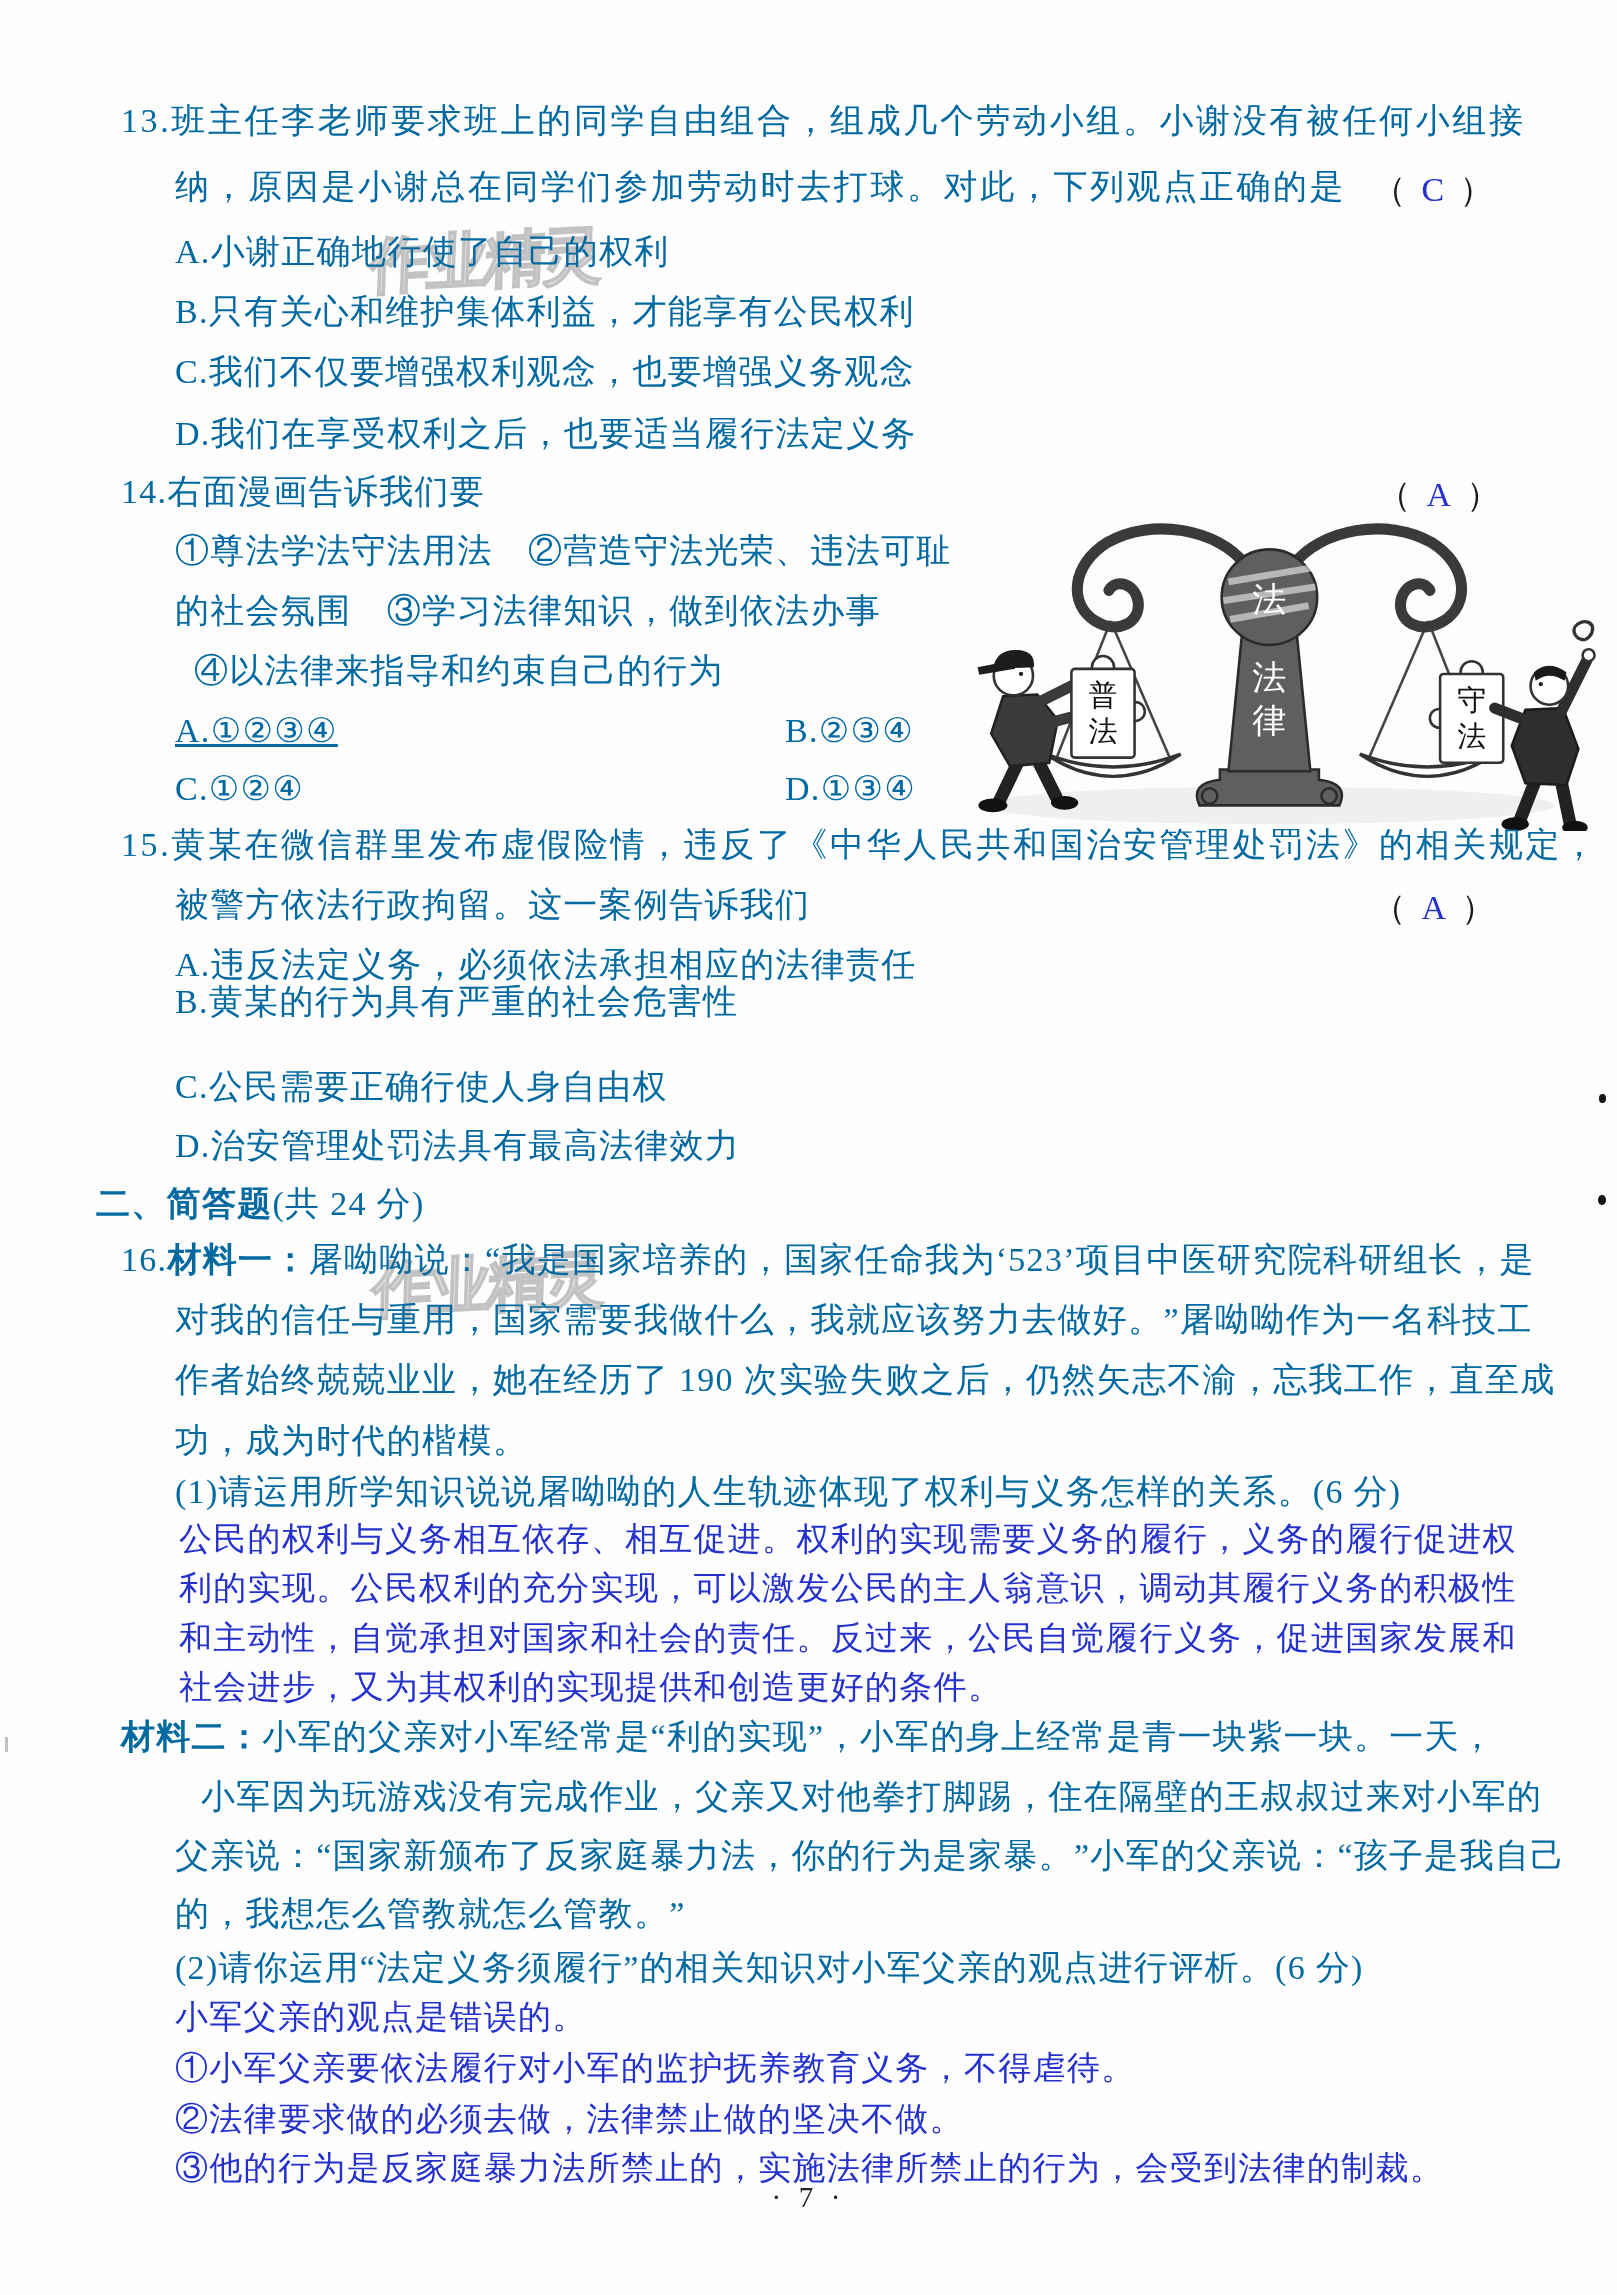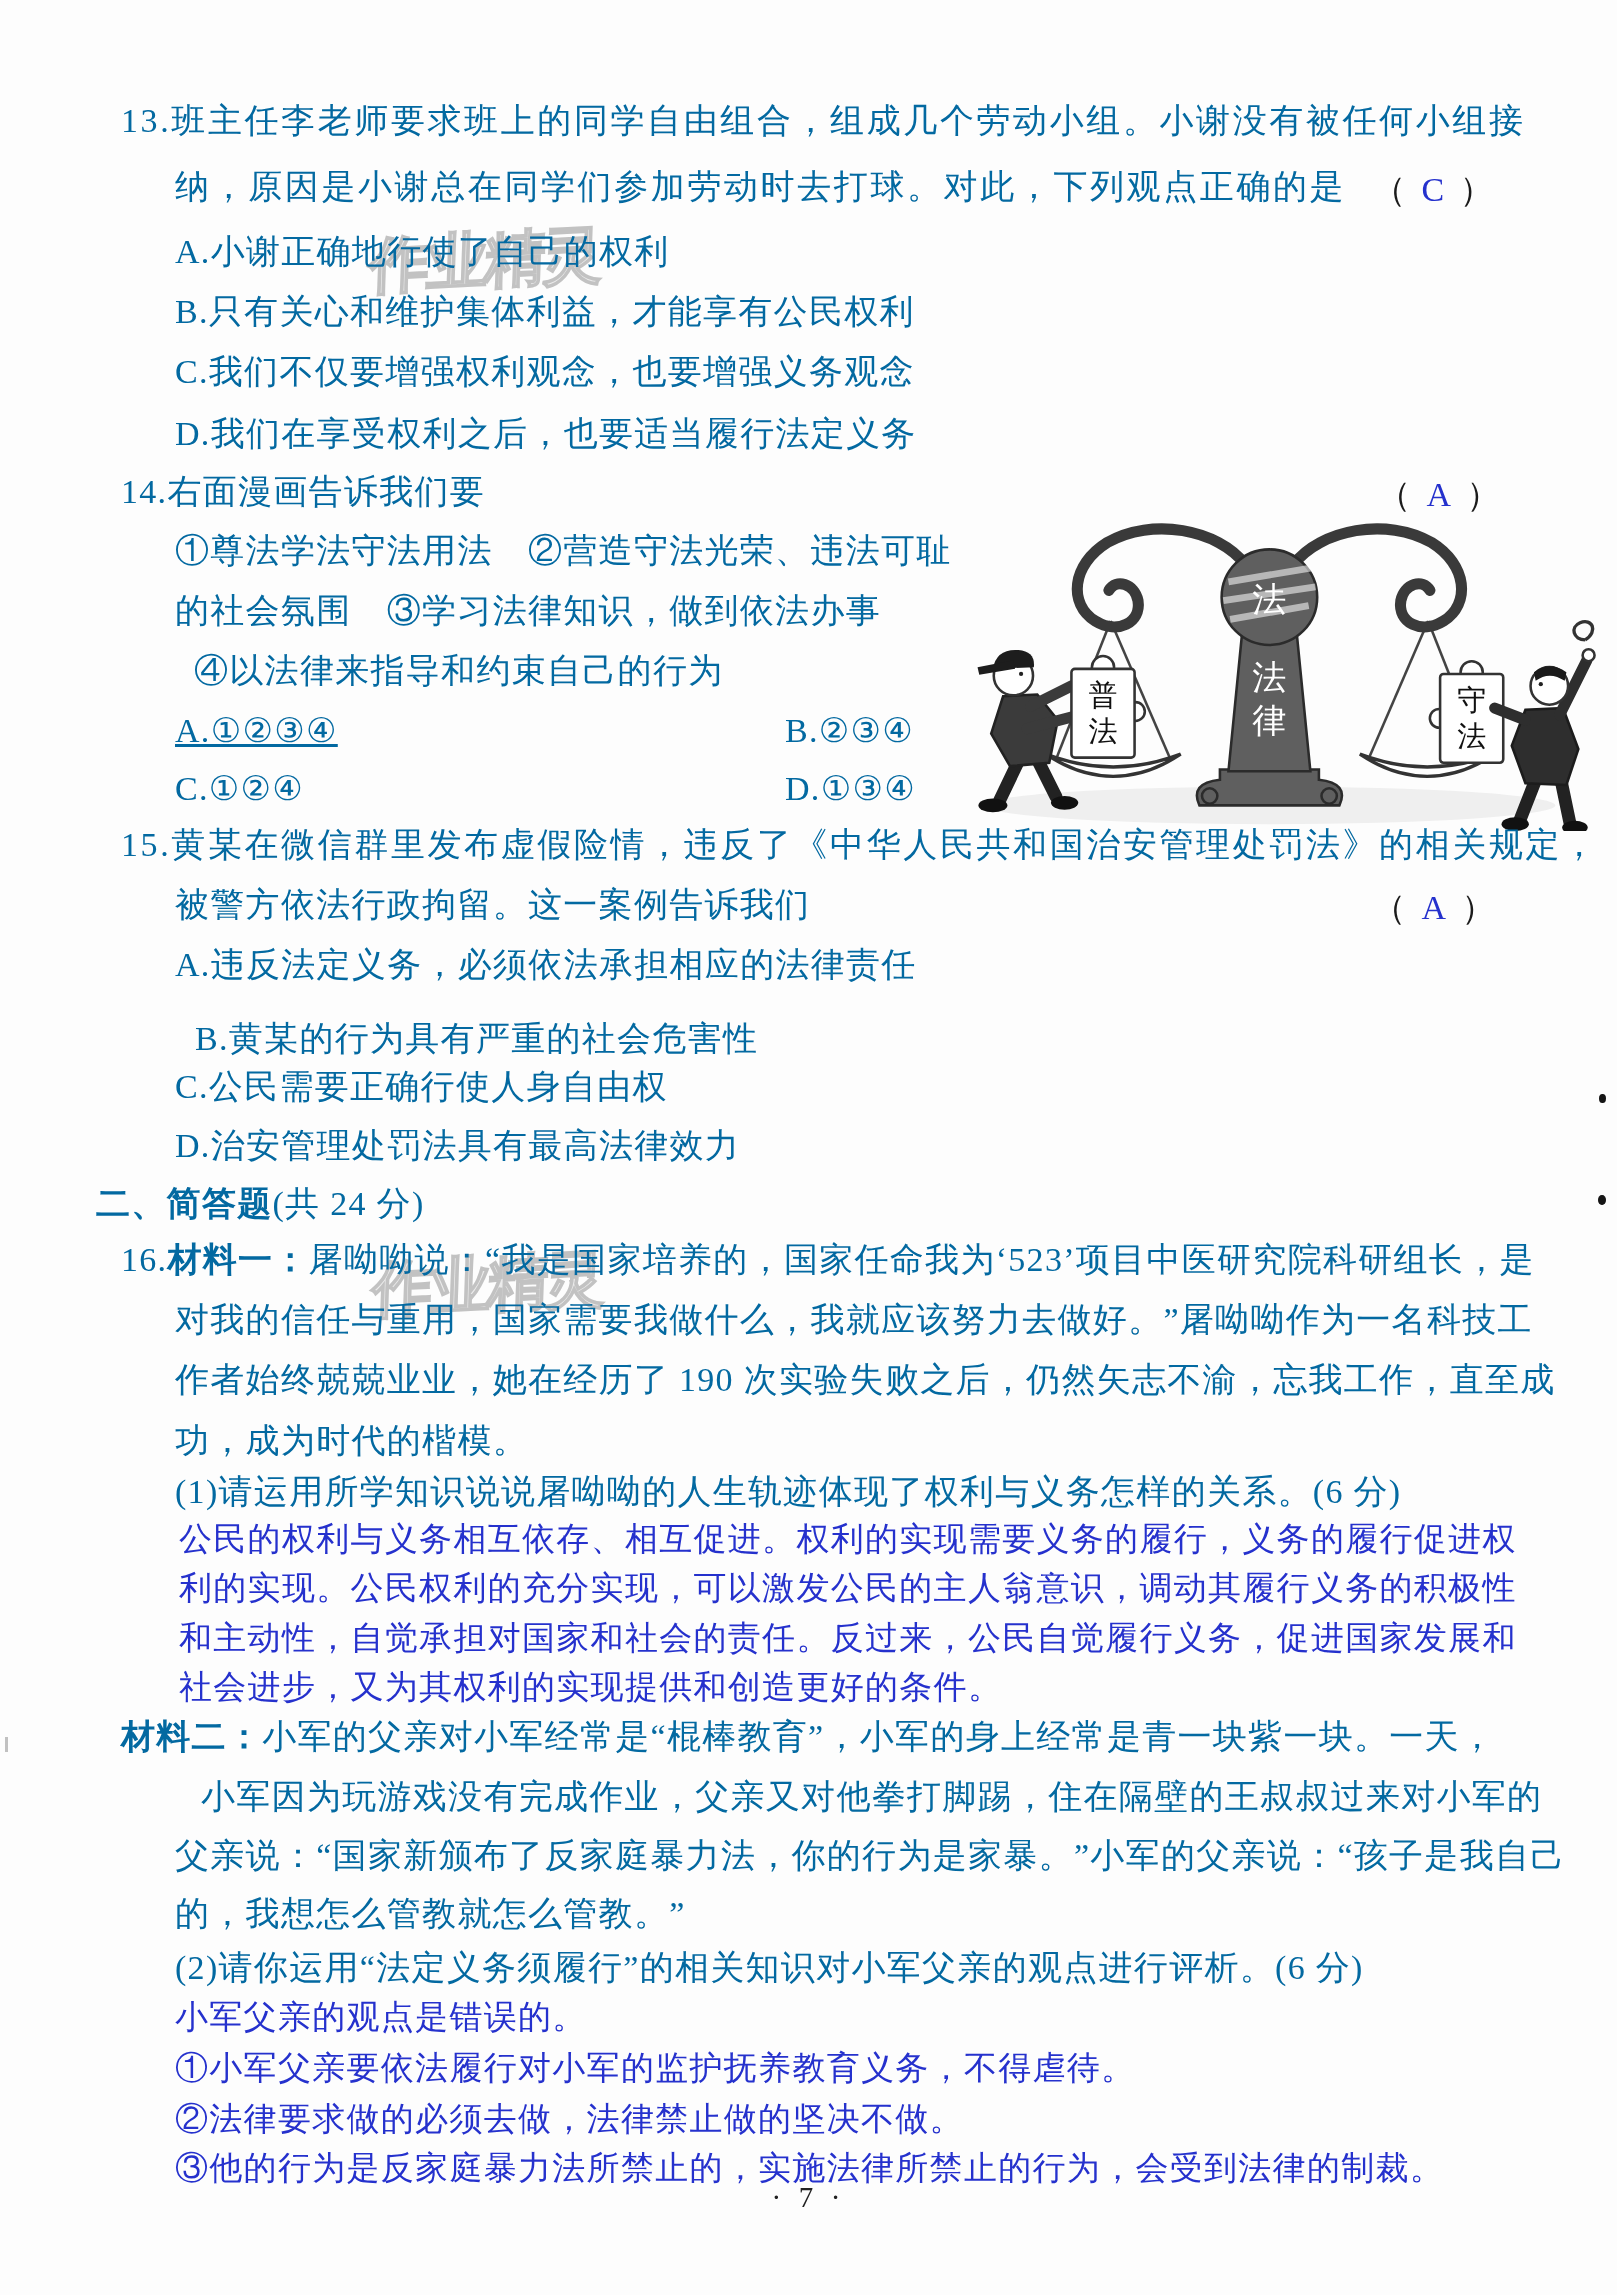--- a/index.html
+++ b/index.html
@@ -153,39 +153,39 @@
       <circle cx="718" cy="210" r="2.5" fill="#222"></circle>
       <path d="M710 196 Q728 182 748 196 L746 206 Q728 194 712 206 Z" fill="#1b1b1b"></path>
       <path d="M770 158 C 786 148 778 132 764 138 C 752 143 756 158 770 158" stroke="#333" stroke-width="4" fill="none"></path>
     </g>
   </svg>
 
   <div class="ln wide" style="left:121px;top:825px;">15.黄某在微信群里发布虚假险情，违反了《中华人民共和国治安管理处罚法》的相关规定，</div>
   <div class="ln" style="left:175px;top:885px;">被警方依法行政拘留。这一案例告诉我们</div>
   <span class="ans" style="left:1372px;top:885px;"><span>（</span><span class="blue letter">A</span><span>）</span></span>
   <div class="ln" style="left:175px;top:945px;">A.违反法定义务，必须依法承担相应的法律责任</div>
-  <div class="ln" style="left:175px;top:1019px;margin-left:20px;">B.黄某的行为具有严重的社会危害性</div>
+  <div class="ln" style="left:175px;top:982px;">B.黄某的行为具有严重的社会危害性</div>
   <div class="ln" style="left:175px;top:1067px;">C.公民需要正确行使人身自由权</div>
   <div class="ln" style="left:175px;top:1126px;">D.治安管理处罚法具有最高法律效力</div>
 
   <div class="ln" style="left:96px;top:1184px;"><span class="bold">二、简答题</span><span>(共 24 分)</span></div>
 
   <div class="ln" style="left:121px;top:1240px;"><span>16.</span><span class="bold">材料一：</span><span>屠呦呦说：“我是国家培养的，国家任命我为‘523’项目中医研究院科研组长，是</span></div>
   <div class="ln" style="left:175px;top:1300px;">对我的信任与重用，国家需要我做什么，我就应该努力去做好。”屠呦呦作为一名科技工</div>
   <div class="ln" style="left:175px;top:1360px;">作者始终兢兢业业，她在经历了 190 次实验失败之后，仍然矢志不渝，忘我工作，直至成</div>
   <div class="ln" style="left:175px;top:1421px;">功，成为时代的楷模。</div>
 
   <div class="ln" style="left:175px;top:1472px;">(1)请运用所学知识说说屠呦呦的人生轨迹体现了权利与义务怎样的关系。(6 分)</div>
 
   <div class="ln blue" style="left:179px;top:1521px;font-size:33px;">公民的权利与义务相互依存、相互促进。权利的实现需要义务的履行，义务的履行促进权</div>
   <div class="ln blue" style="left:179px;top:1570px;font-size:33px;">利的实现。公民权利的充分实现，可以激发公民的主人翁意识，调动其履行义务的积极性</div>
   <div class="ln blue" style="left:179px;top:1620px;font-size:33px;">和主动性，自觉承担对国家和社会的责任。反过来，公民自觉履行义务，促进国家发展和</div>
   <div class="ln blue" style="left:179px;top:1669px;font-size:33px;">社会进步，又为其权利的实现提供和创造更好的条件。</div>
 
-  <div class="ln" style="left:121px;top:1717px;"><span class="bold">材料二：</span><span>小军的父亲对小军经常是“棍棒教育”，小军的身上经常是青一块紫一块。一天，</span></div>
+  <div class="ln" style="left:121px;top:1717px;"><span class="bold">材料二：</span><span>小军的父亲对小军经常是“利的实现”，小军的身上经常是青一块紫一块。一天，</span></div>
   <div class="ln" style="left:173px;top:1777px;margin-left:28px;">小军因为玩游戏没有完成作业，父亲又对他拳打脚踢，住在隔壁的王叔叔过来对小军的</div>
   <div class="ln" style="left:175px;top:1836px;">父亲说：“国家新颁布了反家庭暴力法，你的行为是家暴。”小军的父亲说：“孩子是我自己</div>
   <div class="ln" style="left:175px;top:1894px;">的，我想怎么管教就怎么管教。”</div>
 
   <div class="ln" style="left:175px;top:1948px;">(2)请你运用“法定义务须履行”的相关知识对小军父亲的观点进行评析。(6 分)</div>
 
   <div class="ln blue" style="left:175px;top:1999px;font-size:33px;">小军父亲的观点是错误的。</div>
   <div class="ln blue" style="left:175px;top:2050px;font-size:33px;">①小军父亲要依法履行对小军的监护抚养教育义务，不得虐待。</div>
   <div class="ln blue" style="left:175px;top:2101px;font-size:33px;">②法律要求做的必须去做，法律禁止做的坚决不做。</div>
   <div class="ln blue" style="left:175px;top:2150px;font-size:33px;">③他的行为是反家庭暴力法所禁止的，实施法律所禁止的行为，会受到法律的制裁。</div>

